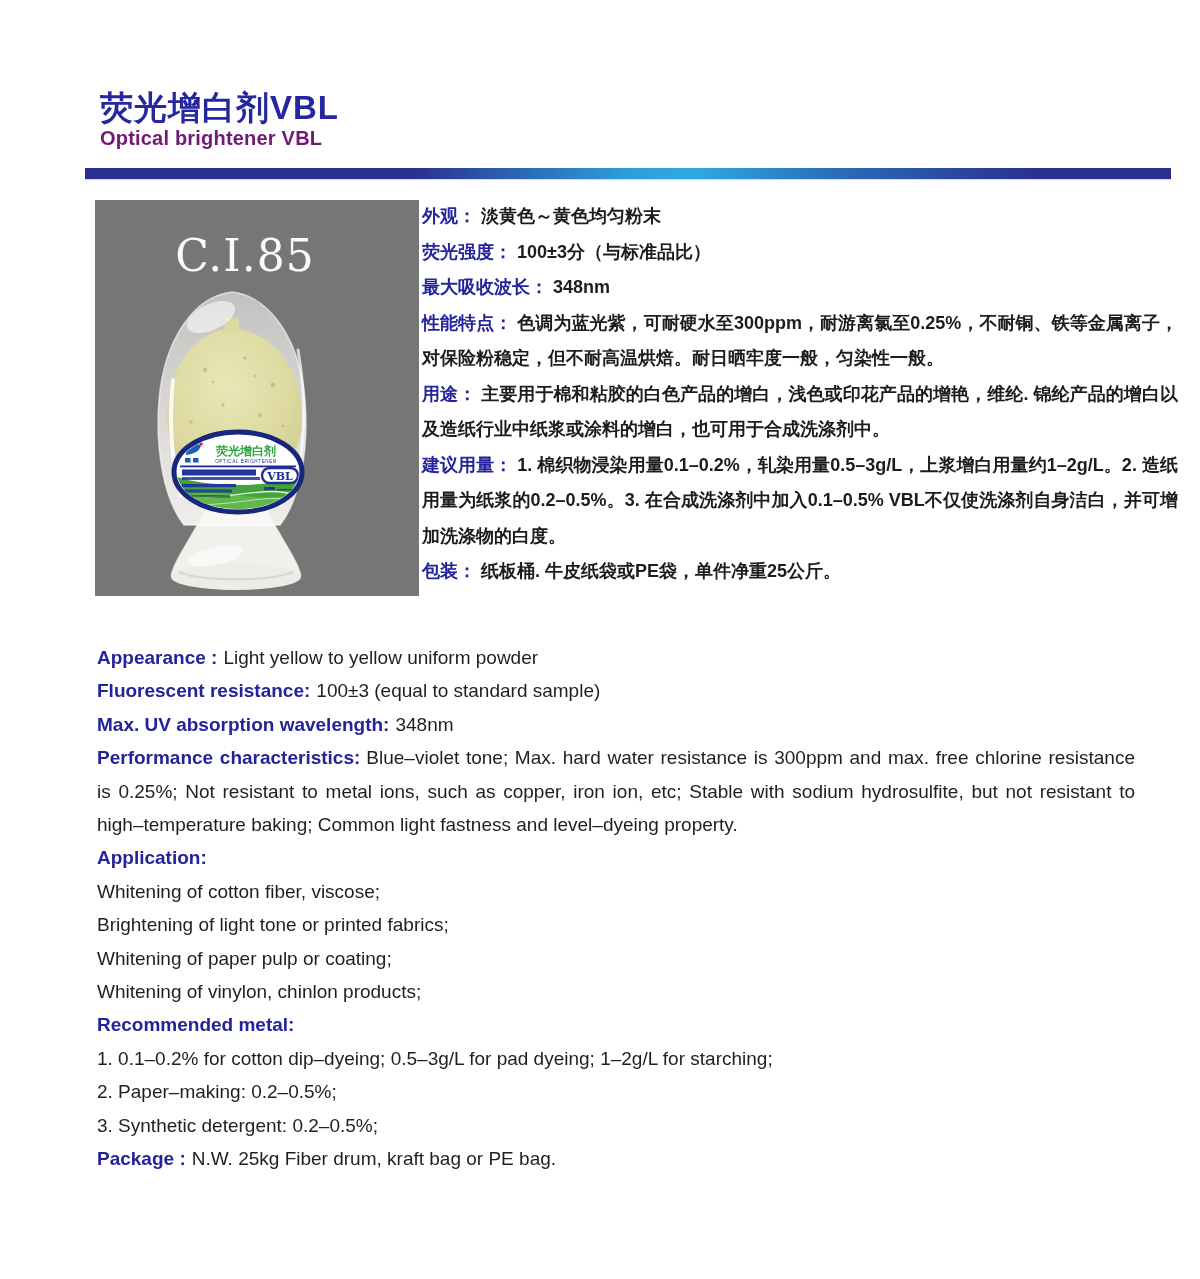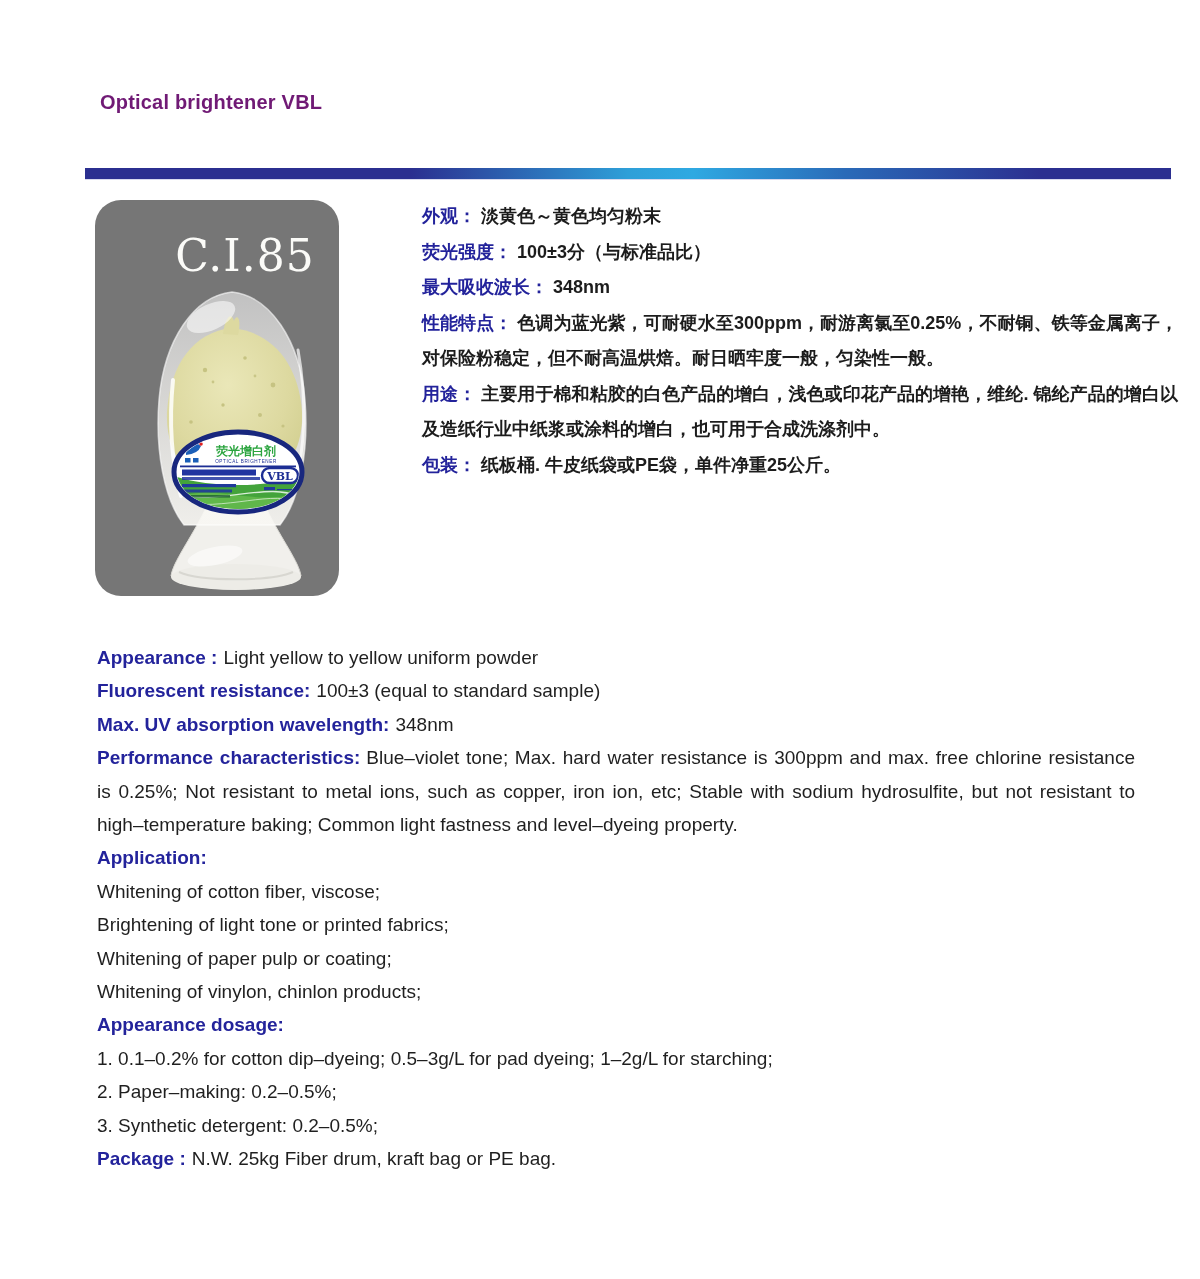--- a/index.html
+++ b/index.html
@@ -23,23 +23,22 @@
   .divider {
     position:absolute; left:85px; top:168px; width:1086px; height:11px;
     background:linear-gradient(90deg,
       #2b2f90 0%, #2b2f90 30%, #2e9fd8 50%, #2fa9e2 56%,
       #2a6ab8 70%, #2b2f90 88%, #2b2f90 100%);
     box-shadow:0 1px 0 #d8d9ee;
   }
 
   
   .photo {
-    position:absolute; left:95px; top:200px; width:244px; height:396px;
+    position:absolute; left:95px; top:200px; width:324px; height:396px;
     background:#767676;
-    border-radius:26px;
   }
   .photo svg { display:block; }
 
   
   .zh-specs {
     position:absolute; left:422px; top:199px; width:756px;
   }
   .zh-specs p {
     margin:0; font-size:18px; font-weight:700; color:#1c1c1c;
     line-height:35.5px; text-align:justify;
@@ -57,20 +56,21 @@
   .en-specs p.just { text-align:justify; }
   .en-specs .lbl { color:#23239b; font-weight:700; margin-right:6px; }
   .en-specs .lbl:empty { margin:0; }
 </style>
 </head>
 <body>
 
 <div class="page">
 
   <div class="header">
+    <p class="title-zh">荧光增白剂VBL</p>
     <p class="title-en">Optical brightener VBL</p>
   </div>
   <div class="divider"></div>
 
   <div class="photo">
     <svg width="304" height="396" viewBox="0 0 304 396">
       <defs>
         <radialGradient id="powderGrad" cx="45%" cy="35%" r="75%">
           <stop offset="0%" stop-color="#eae7b8"></stop>
           <stop offset="60%" stop-color="#ddd9a0"></stop>
@@ -156,33 +156,34 @@
       </g>
     </svg>
   </div>
 
   <div class="zh-specs">
     <p><span class="lbl">外观：</span><span>淡黄色～黄色均匀粉末</span></p>
     <p><span class="lbl">荧光强度：</span><span>100±3分（与标准品比）</span></p>
     <p><span class="lbl">最大吸收波长：</span><span>348nm</span></p>
     <p><span class="lbl">性能特点：</span><span>色调为蓝光紫，可耐硬水至300ppm，耐游离氯至0.25%，不耐铜、铁等金属离子，对保险粉稳定，但不耐高温烘焙。耐日晒牢度一般，匀染性一般。</span></p>
     <p><span class="lbl">用途：</span><span>主要用于棉和粘胶的白色产品的增白，浅色或印花产品的增艳，维纶. 锦纶产品的增白以及造纸行业中纸浆或涂料的增白，也可用于合成洗涤剂中。</span></p>
+    <p><span class="lbl">建议用量：</span><span>1. 棉织物浸染用量0.1–0.2%，轧染用量0.5–3g/L，上浆增白用量约1–2g/L。2. 造纸用量为纸浆的0.2–0.5%。3. 在合成洗涤剂中加入0.1–0.5% VBL不仅使洗涤剂自身洁白，并可增加洗涤物的白度。</span></p>
     <p><span class="lbl">包装：</span><span>纸板桶. 牛皮纸袋或PE袋，单件净重25公斤。</span></p>
   </div>
 
   <div class="en-specs">
     <p><span class="lbl">Appearance :</span><span>Light yellow to yellow uniform powder</span></p>
     <p><span class="lbl">Fluorescent resistance:</span><span>100±3 (equal to standard sample)</span></p>
     <p><span class="lbl">Max. UV absorption wavelength:</span><span>348nm</span></p>
     <p class="just"><span class="lbl">Performance characteristics:</span><span>Blue–violet tone; Max. hard water resistance is 300ppm and max. free chlorine resistance is 0.25%; Not resistant to metal ions, such as copper, iron ion, etc; Stable with sodium hydrosulfite, but not resistant to high–temperature baking; Common light fastness and level–dyeing property.</span></p>
     <p><span class="lbl">Application:</span><span></span></p>
     <p><span class="lbl"></span><span>Whitening of cotton fiber, viscose;</span></p>
     <p><span class="lbl"></span><span>Brightening of light tone or printed fabrics;</span></p>
     <p><span class="lbl"></span><span>Whitening of paper pulp or coating;</span></p>
     <p><span class="lbl"></span><span>Whitening of vinylon, chinlon products;</span></p>
-    <p><span class="lbl">Appearance dosage:</span><span></span></p>
+    <p><span class="lbl">Recommended metal:</span><span></span></p>
     <p><span class="lbl"></span><span>1. 0.1–0.2% for cotton dip–dyeing; 0.5–3g/L for pad dyeing; 1–2g/L for starching;</span></p>
     <p><span class="lbl"></span><span>2. Paper–making: 0.2–0.5%;</span></p>
     <p><span class="lbl"></span><span>3. Synthetic detergent: 0.2–0.5%;</span></p>
     <p><span class="lbl">Package :</span><span>N.W. 25kg Fiber drum, kraft bag or PE bag.</span></p>
   </div>
 
 </div>
 
 </body></html>

